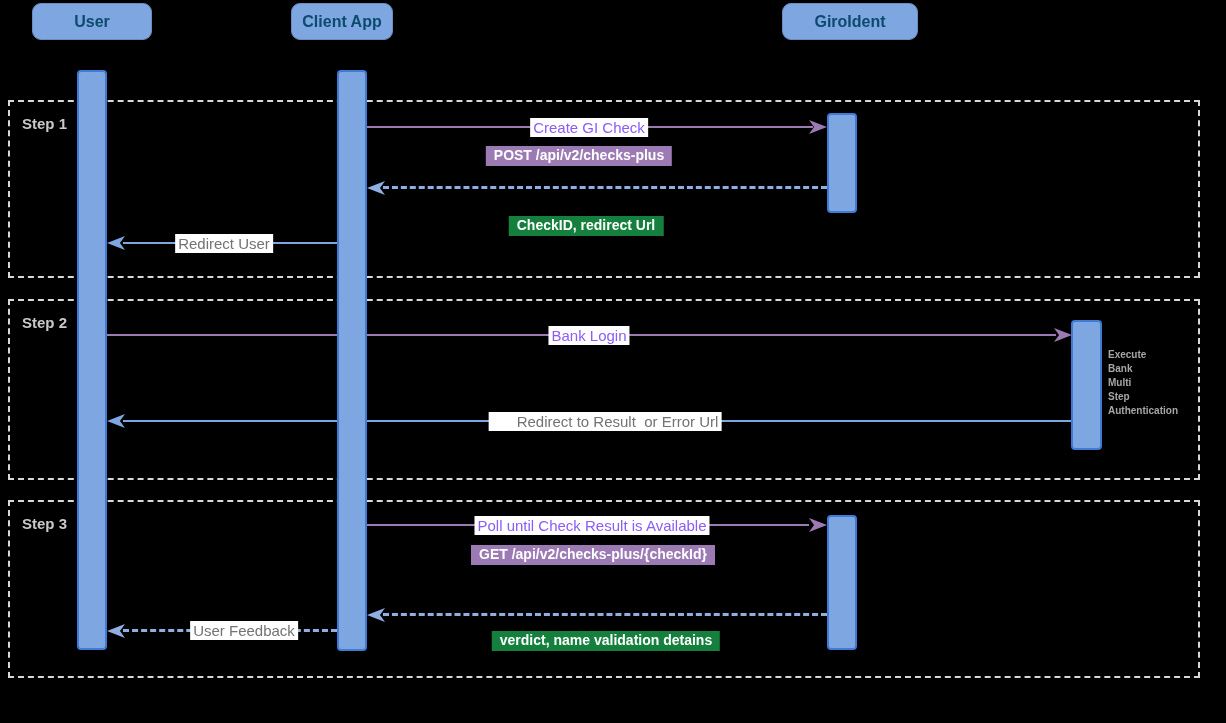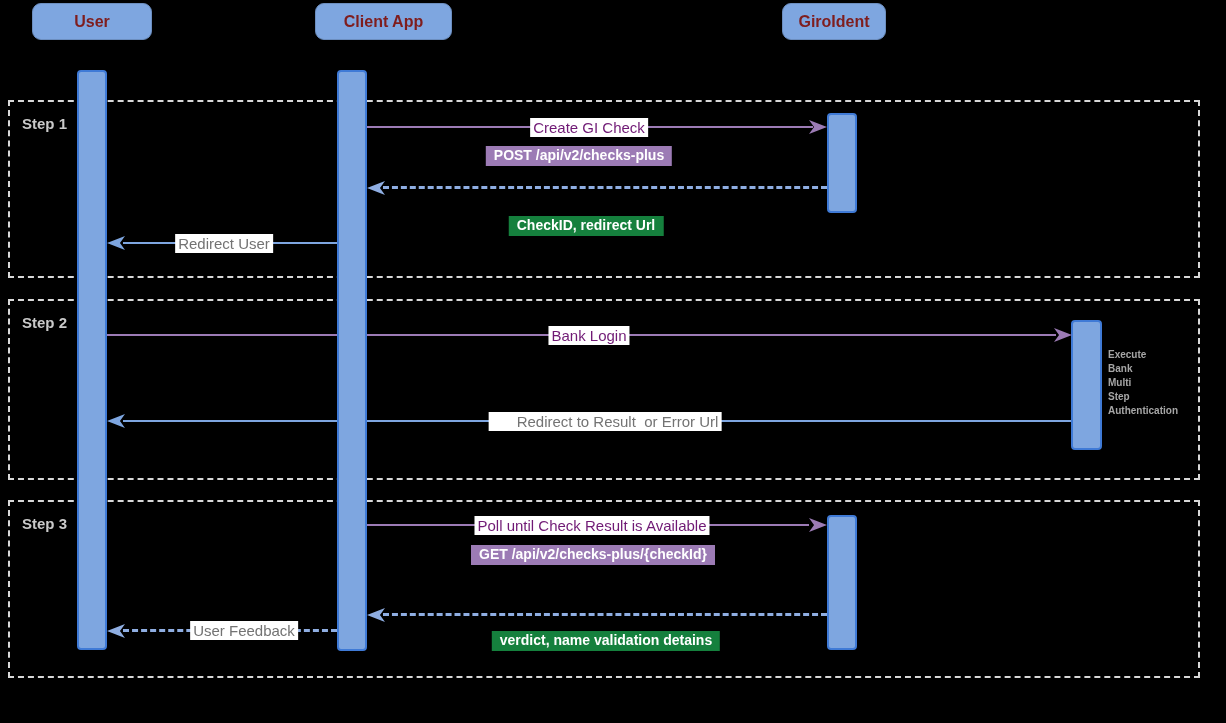--- a/index.html
+++ b/index.html
@@ -1,21 +1,21 @@
 <!DOCTYPE html>
 <html><head>
 <meta charset="utf-8">
 <style>
   html,body{margin:0;padding:0;background:#000;}
   .canvas{position:relative;width:1226px;height:723px;background:#000;overflow:hidden;
           font-family:"Liberation Sans","DejaVu Sans",sans-serif;}
   
   .actor{position:absolute;top:3px;height:37px;background:#7EA6E0;border:1px solid #6c8ebf;
          border-radius:9px;display:flex;align-items:center;justify-content:center;
-         color:#7f1d1d;font-size:16px;font-weight:bold;z-index:5;box-sizing:border-box;}
+         color:#0c4a6e;font-size:16px;font-weight:bold;z-index:5;box-sizing:border-box;}
   
   .frame{position:absolute;left:8px;width:1192px;border:2px dashed #D8D8D8;box-sizing:border-box;z-index:1;}
   .frame-label{position:absolute;left:12px;top:13px;font-size:15px;font-weight:bold;color:#C9C9C9;}
   
   .bar{position:absolute;width:30px;background:#7EA6E0;border:2px solid #3F7AD6;
        border-radius:4px;box-sizing:border-box;z-index:3;}
   
   .ln{position:absolute;height:0;z-index:2;}
   .ln.solid-purple{border-top:2px solid #9C7BB5;}
   .ln.solid-blue{border-top:2px solid #7EA6E0;}
@@ -23,39 +23,39 @@
   
   .ah{position:absolute;width:18px;height:14px;z-index:4;}
   .ah-right{clip-path:polygon(0 0,100% 50%,0 100%,28% 50%);}
   .ah-left{clip-path:polygon(100% 0,0 50%,100% 100%,72% 50%);}
   .ah.purple{background:#9C7BB5;}
   .ah.blue{background:#7EA6E0;}
   .ah.lblue{background:#8FAEE2;}
   
   .lbl{position:absolute;transform:translateX(-50%);background:#fff;padding:0 3px;
        font-size:15px;white-space:pre;z-index:6;line-height:19px;}
-  .lbl.purple{color:#701a75;}
+  .lbl.purple{color:#8b5cf6;}
   .lbl.blue{color:#737373;}
   
   .badge{position:absolute;transform:translateX(-50%);color:#fff;font-size:14px;font-weight:600;
          padding:1px 8px 2px;white-space:nowrap;z-index:6;line-height:17px;}
   .badge.purple{background:#9C7BB5;}
   .badge.blue{background:#15803d;}
   
   .note{position:absolute;left:1108px;top:348px;color:#A6A6A6;font-size:10px;font-weight:600;
         line-height:14px;z-index:5;}
 </style>
 </head>
 <body>
 
 <div class="canvas">
 
   <div class="actor" style="left:32px;width:120px;">User</div>
-  <div class="actor" style="left:291px;width:137px;margin-left:24px;">Client App</div>
-  <div class="actor" style="left:782px;width:104px;">GiroIdent</div>
+  <div class="actor" style="left:291px;width:102px;">Client App</div>
+  <div class="actor" style="left:782px;width:136px;">GiroIdent</div>
 
   <div class="frame" style="top:100px;height:178px;">
     <span class="frame-label">Step 1</span>
   </div>
   <div class="frame" style="top:299px;height:181px;">
     <span class="frame-label">Step 2</span>
   </div>
   <div class="frame" style="top:500px;height:178px;">
     <span class="frame-label">Step 3</span>
   </div>

